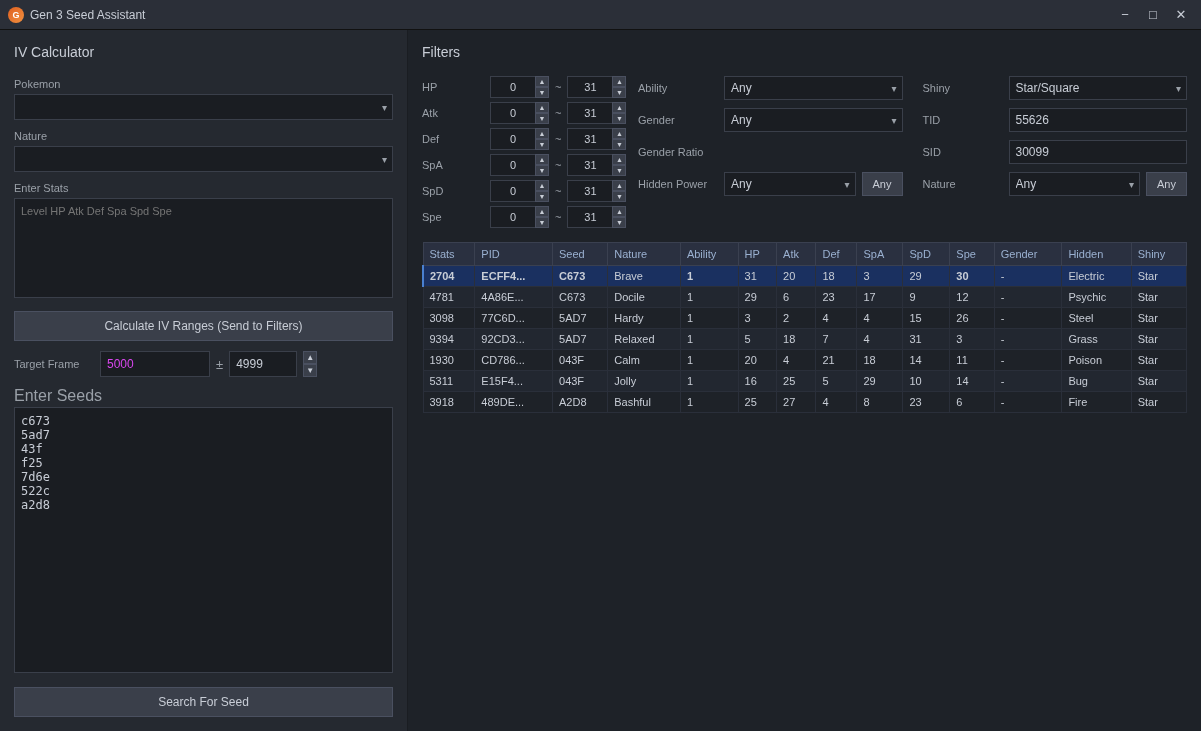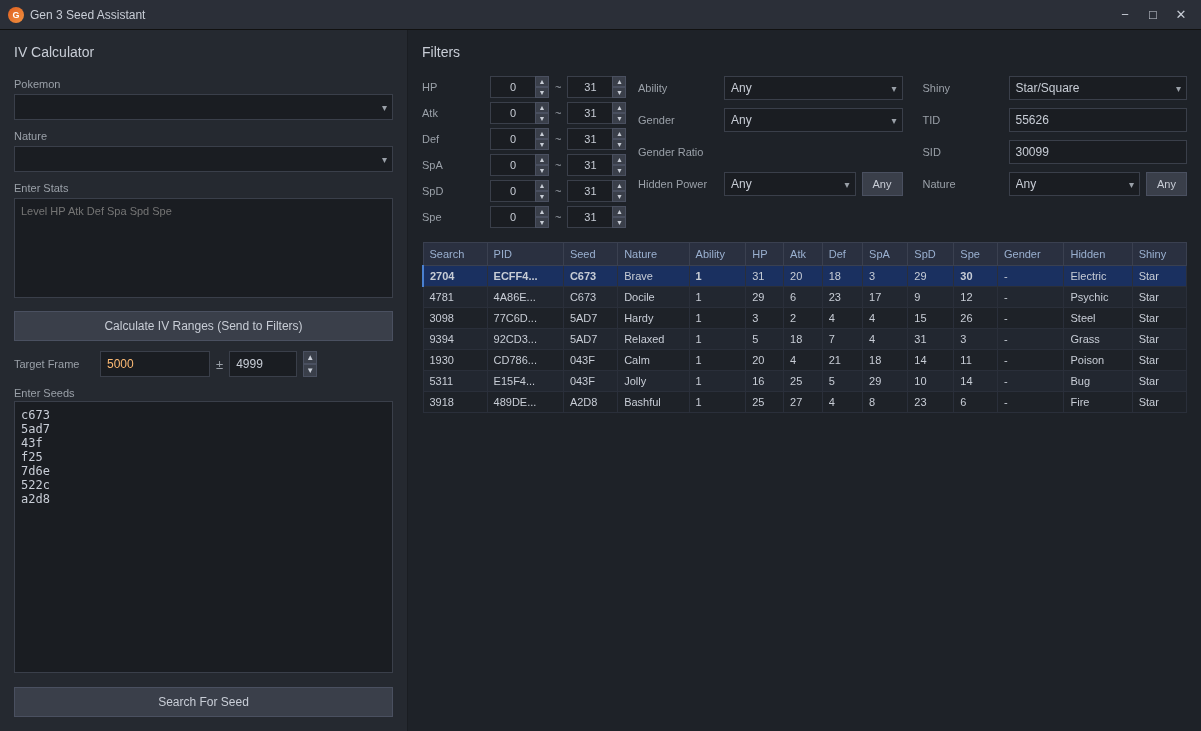--- a/index.html
+++ b/index.html
@@ -144,21 +144,21 @@
     .target-frame-row {
       display: flex;
       align-items: center;
       gap: 6px;
     }
     .target-frame-label { font-size: 11px; color: #9aa0a8; width: 80px; }
     .target-frame-input {
       width: 110px;
       background: #1a1d22;
       border: 1px solid #3a3f4a;
-      color: #fdba74;
+      color: #d946ef;
       padding: 4px 6px;
       height: 26px;
       font-size: 12px;
     }
     .plusminus { color: #9aa0a8; font-size: 13px; }
     .target-frame-offset {
       width: 68px;
       background: #1a1d22;
       border: 1px solid #3a3f4a;
       color: #c8cdd6;
@@ -174,21 +174,21 @@
       width: 14px; height: 13px;
       background: #3a3f4a;
       border: 1px solid #4a5060;
       color: #c8cdd6;
       font-size: 8px;
       cursor: pointer;
       display: flex; align-items: center; justify-content: center;
       line-height: 1;
     }
 
-    .enter-seeds-label { font-size: 11px; color: #9aa0a8; margin-bottom: 2px; }
+    .enter-seeds-label { font-size: 16px; color: #9aa0a8; margin-bottom: 2px; }
     .seeds-textarea {
       width: 100%;
       flex: 1;
       min-height: 100px;
       background: #1a1d22;
       border: 1px solid #3a3f4a;
       color: #c8cdd6;
       padding: 6px;
       font-size: 12px;
       resize: none;
@@ -615,21 +615,21 @@
           </div>
 
         </div>
       </div>
     </div>
 
     <div class="table-wrapper">
       <table class="results-table">
         <thead>
           <tr>
-            <th>Search</th>
+            <th>Stats</th>
             <th>PID</th>
             <th>Seed</th>
             <th>Nature</th>
             <th>Ability</th>
             <th>HP</th>
             <th>Atk</th>
             <th>Def</th>
             <th>SpA</th>
             <th>SpD</th>
             <th>Spe</th>

